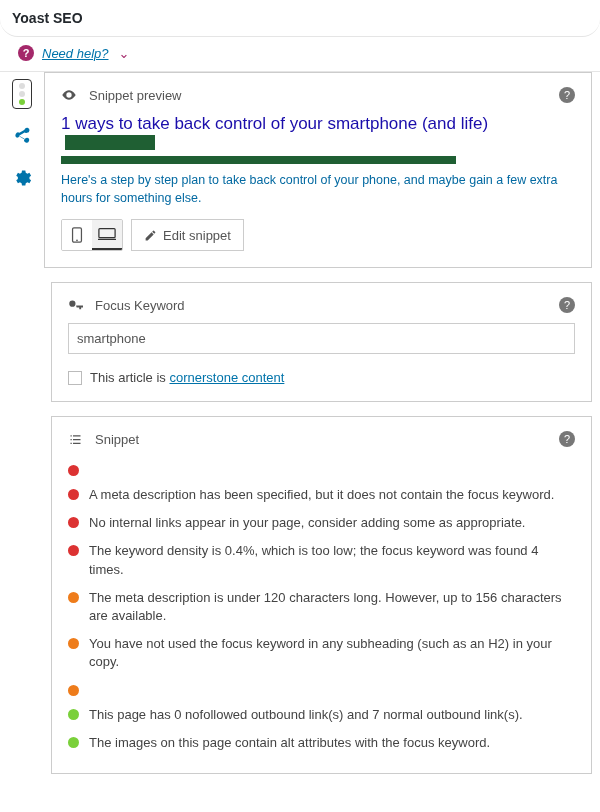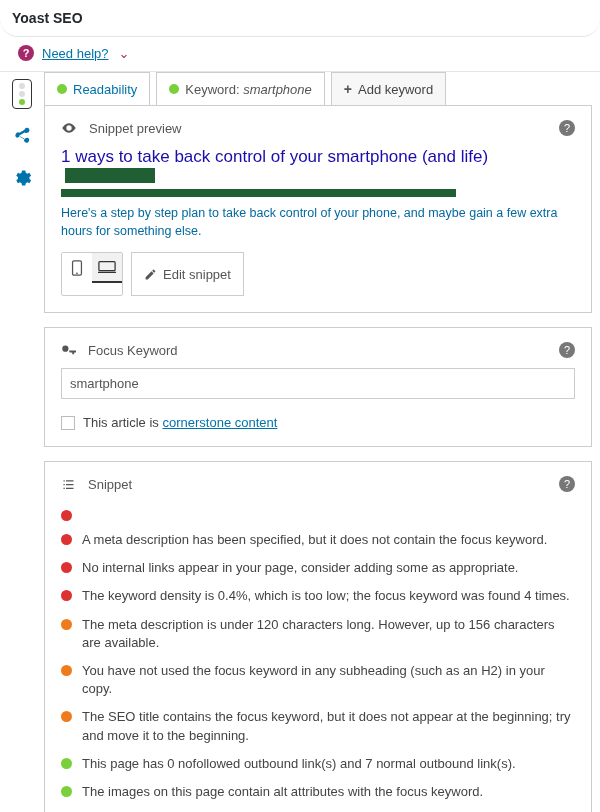--- a/index.html
+++ b/index.html
@@ -1,48 +1,48 @@
 <!DOCTYPE html>
 <html><head>
 <meta charset="utf-8">
 <style>
   * { box-sizing: border-box; }
   html, body { margin:0; padding:0; font-family: -apple-system, "Helvetica Neue", Arial, sans-serif; font-size:13px; color:#444; background:#fff; width:600px;}
   .panel-header { padding:10px 12px; font-weight:600; font-size:14px; color:#23282d; border-bottom:1px solid #e5e5e5;border-radius:18px;}
   .help-line { display:flex; align-items:center; gap:8px; padding:8px 12px 10px 18px; border-bottom:1px solid #e5e5e5;}
   .help-icon { width:16px; height:16px; border-radius:50%; background:#a4286a; color:#fff; font-size:11px; font-weight:bold; display:flex; align-items:center; justify-content:center;}
-  .help-link { color:#0073aa; text-decoration:underline; font-size:13px;}
+  .help-link { color:#0073aa; text-decoration:underline; font-size:13px;font-style:italic;}
   .chev { color:#a4286a; font-size:13px; margin-left:2px;}
   .main { display:flex; }
   .sidetabs { width:44px; padding:8px 4px; display:flex; flex-direction:column; align-items:center; gap:14px; }
   .sidetab { width:28px; height:28px; display:flex; align-items:center; justify-content:center; color:#555; cursor:pointer;}
   .traffic { width:20px; height:30px; border:1px solid #333; border-radius:4px; display:flex; flex-direction:column; align-items:center; justify-content:space-around; padding:2px; background:#fff;}
   .dot { width:6px; height:6px; border-radius:50%; }
   .content { flex:1; padding:0 8px 20px 0;}
   .tabs { display:flex; gap:6px; padding:0 0 0 0; }
   .tab { display:flex; align-items:center; gap:6px; padding:8px 12px; border:1px solid #ccc; border-bottom:none; background:#fff; font-size:13px; cursor:pointer;}
   .tab.active { border-color:#ccc; }
   .tab-plain { background:#f7f7f7; }
   .tab-bullet { width:10px; height:10px; border-radius:50%;}
   .card { border:1px solid #ccc; background:#fff; padding:14px 16px 16px 16px; margin-top:0;}
-  .card + .card { margin-top:14px;}
+  .card + .card { margin-top:14px;margin-left:7px;}
   .card-head { display:flex; align-items:center; justify-content:space-between; margin-bottom:10px;}
   .card-title { display:flex; align-items:center; gap:12px; color:#555; font-size:13px;}
   .card-title .ico { color:#555;}
   .qmark { width:16px; height:16px; border-radius:50%; background:#777; color:#fff; font-size:11px; display:flex; align-items:center;justify-content:center; cursor:pointer;}
   .snippet-title { color:#1a0dab; font-size:17px; line-height:1.3; }
   .greenbox { display:inline-block; background:#1f5f33; height:15px; vertical-align:baseline;}
   .greenbox.a{ width:90px; margin-left:4px;}
   .greenbox.b{ width:395px; display:block; height:8px; margin-top:3px;}
   .snippet-desc { color:#0369a1; font-size:12.5px; margin:8px 0 12px 0; line-height:1.4;}
   .btnrow { display:flex; gap:8px; }
   .btngroup { display:flex; border:1px solid #ccc; border-radius:2px; overflow:hidden;}
   .iconbtn { width:30px; height:30px; display:flex; align-items:center; justify-content:center; cursor:pointer; background:#fff; color:#555; font-size:14px;}
   .iconbtn.active { background:#f1f1f1; border-bottom:2px solid #333;}
-  .editbtn { display:flex; align-items:center; gap:6px; border:1px solid #ccc; background:#fff; padding:0 12px; height:44px; cursor:pointer; font-size:13px; color:#555;}
+  .editbtn { display:flex; align-items:center; gap:6px; border:1px solid #ccc; background:#fff; padding:0 12px; height:32px; cursor:pointer; font-size:13px; color:#555;}
   .fk-input { width:100%; border:1px solid #ccc; padding:7px 8px; font-size:13px; color:#555;}
   .cornerstone-row { display:flex; align-items:center; gap:8px; margin-top:16px; font-size:13px; color:#444;}
   .cornerstone-link { color:#0073aa; text-decoration:underline; cursor:pointer;}
   .analysis-list { margin:6px 0 0 0; padding:0; list-style:none;}
   .analysis-list li { display:flex; align-items:flex-start; gap:10px; padding:5px 0; font-size:13px; line-height:1.4;}
   .abullet { width:11px; height:11px; border-radius:50%; flex-shrink:0; margin-top:3px;}
   .red{ background:#dc3232;} .orange{ background:#ee7c1b;} .green{ background:#7ad03a;}
   .tab-readability{ color:#0073aa;}
   .tab-kw-label{ color:#555;}
   .tab-kw-label i{ font-style:italic;}
@@ -76,36 +76,20 @@
         </svg>
     </div>
     <div class="sidetab">
       <svg width="20" height="20" viewBox="0 0 24 24">
           <path fill="#0073aa" d="M12 8a4 4 0 104 4 4 4 0 00-4-4zm9 4a7 7 0 00-.1-1.2l2-1.6-2-3.4-2.4 1a7 7 0 00-2-1.2L16 3h-4l-.5 2.6a7 7 0 00-2 1.2l-2.4-1-2 3.4 2 1.6A7 7 0 007 12a7 7 0 00.1 1.2l-2 1.6 2 3.4 2.4-1a7 7 0 002 1.2L12 21h4l.5-2.6a7 7 0 002-1.2l2.4 1 2-3.4-2-1.6A7 7 0 0021 12z"></path>
         </svg>
     </div>
   </div>
 
   <div class="content">
-    <div class="tabs">
-      <div class="tab active">
-        <span class="tab-bullet" style="background:#7ad03a"></span>
-        <span class="tab-readability">Readability</span>
-      </div>
-      <div class="tab">
-        <span class="tab-bullet" style="background:#7ad03a"></span>
-        <span class="tab-kw-label">
-          <span>Keyword: </span><i>smartphone</i>
-        </span>
-      </div>
-      <div class="tab tab-plain">
-        <span class="plus">+</span>
-        <span>Add keyword</span>
-      </div>
-    </div>
 
     <div class="card">
       <div class="card-head">
         <div class="card-title">
           <svg class="ico" width="16" height="16" viewBox="0 0 24 24">
               <path fill="#555" d="M12 5C6 5 2 12 2 12s4 7 10 7 10-7 10-7-4-7-10-7zm0 11a4 4 0 114-4 4 4 0 01-4 4z"></path>
             </svg>
           <span>Snippet preview</span>
         </div>
         <div class="qmark">?</div>
@@ -188,21 +172,20 @@
           <li>
             <span class="abullet orange"></span>
             <span>The meta description is under 120 characters long. However, up to 156 characters are available.</span>
           </li>
           <li>
             <span class="abullet orange"></span>
             <span>You have not used the focus keyword in any subheading (such as an H2) in your copy.</span>
           </li>
           <li>
             <span class="abullet orange"></span>
-            <span>The SEO title contains the focus keyword, but it does not appear at the beginning; try and move it to the beginning.</span>
           </li>
           <li>
             <span class="abullet green"></span>
             <span>This page has 0 nofollowed outbound link(s) and 7 normal outbound link(s).</span>
           </li>
           <li>
             <span class="abullet green"></span>
             <span>The images on this page contain alt attributes with the focus keyword.</span>
           </li>
         </ul>

